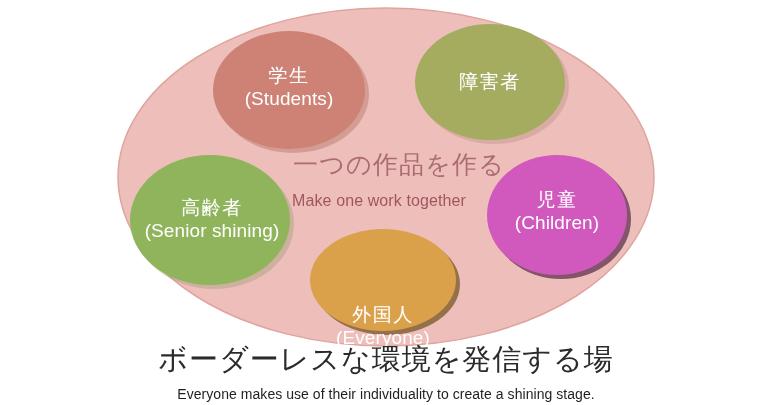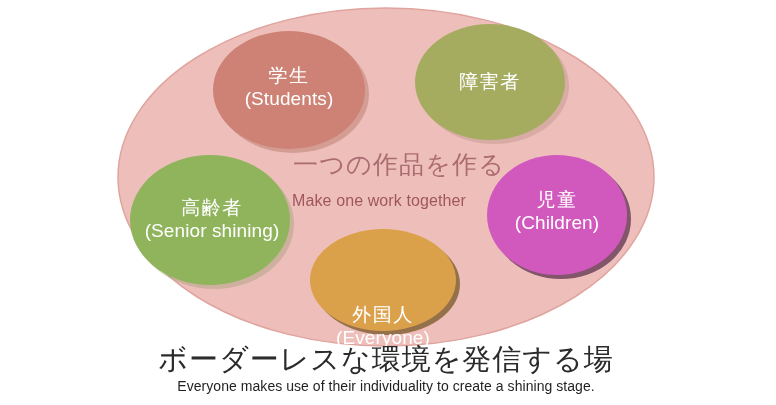--- a/index.html
+++ b/index.html
@@ -95,21 +95,21 @@
     display: block;
     font-size: 29px;
     color: #2b2b2b;
     letter-spacing: 1px;
     line-height: 1.18;
   }
   #bottom-caption .bc-en {
     display: block;
     font-size: 14px;
     color: #1f1f1f;
-    margin-top: 2px;
+    margin-top: 10px;
     letter-spacing: 0.05px;
   }
 </style>
 </head>
 <body>
 
 <div id="diagram-stage">
 
   <svg id="venn-svg" viewBox="0 0 776 405">
 

